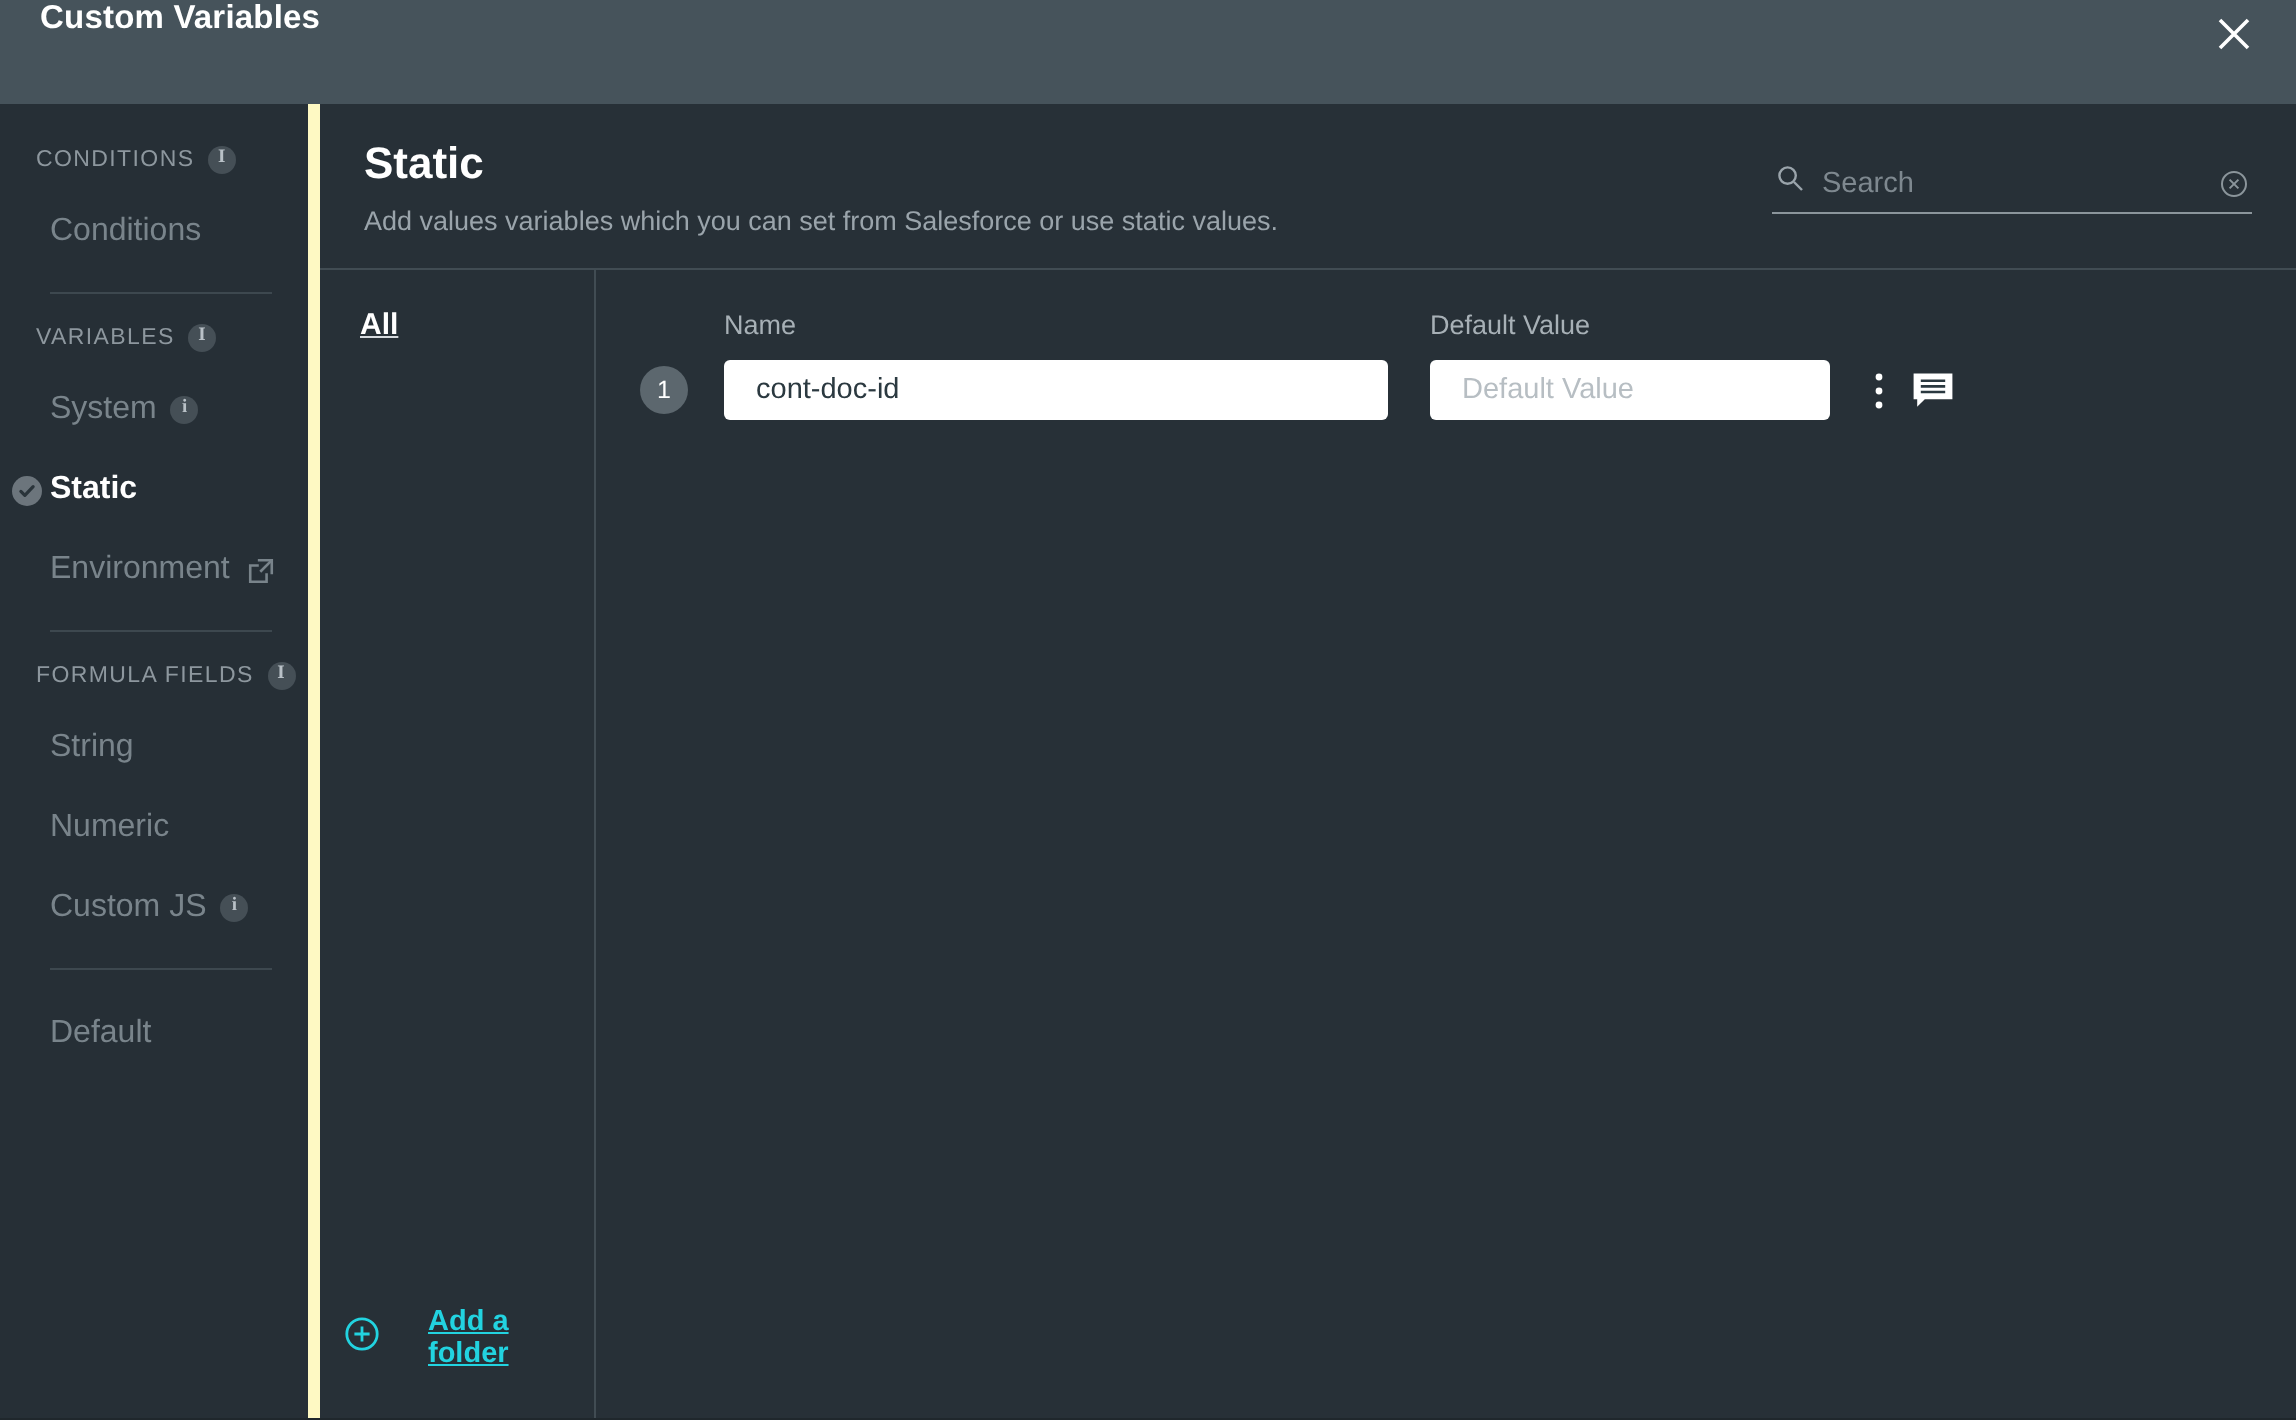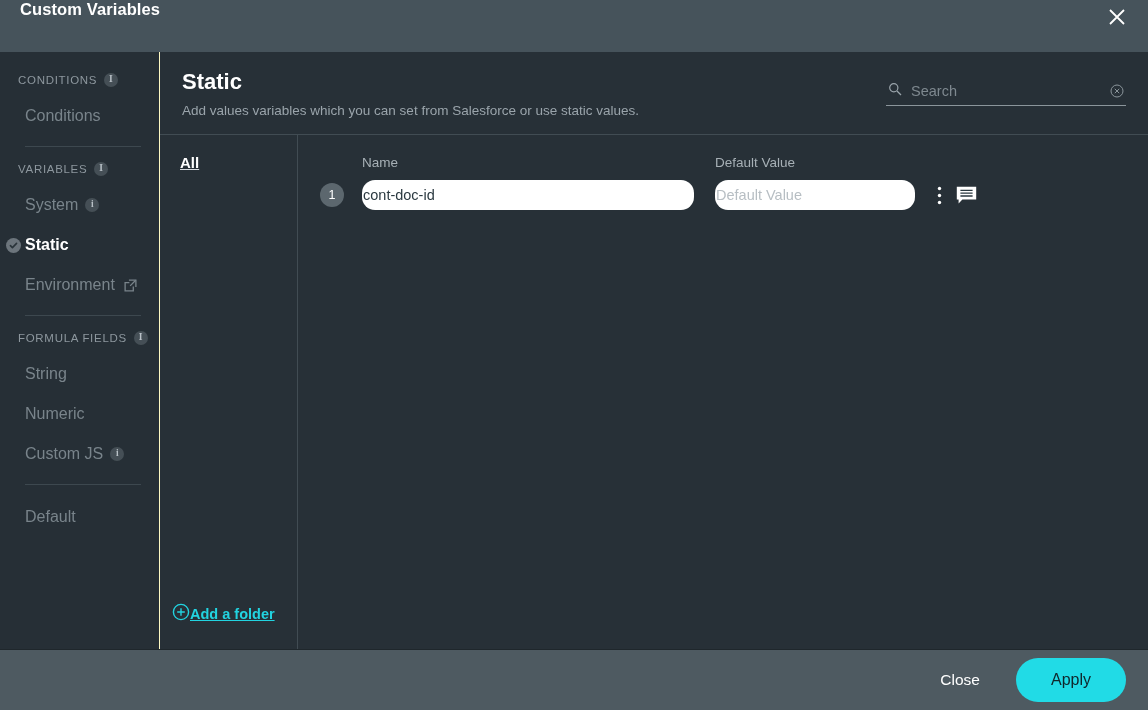--- a/index.html
+++ b/index.html
@@ -57,21 +57,21 @@
     display: flex;
     min-height: 0;
     border-bottom: 1px solid #1f272c;
   }
 
   
   .sidebar {
     width: 160px;
     flex: 0 0 160px;
     background: #262f36;
-    border-right: 1px solid #fef9c3;
+    border-right: 6px solid #fef9c3;
     padding-top: 18px;
     overflow: hidden;
   }
   .nav-group-label {
     font-size: 11.5px;
     letter-spacing: 0.7px;
     color: #8d979e;
     text-transform: uppercase;
     padding: 0 0 0 18px;
     margin-bottom: 6px;
@@ -251,27 +251,27 @@
     color: #ffffff;
     font-size: 12.5px;
     display: flex;
     align-items: center;
     justify-content: center;
     margin-right: 18px;
     flex: 0 0 24px;
   }
   .text-input {
     height: 30px;
-    border-radius: 13px;
+    border-radius: 3px;
     border: none;
     outline: none;
     background: #ffffff;
     color: #2b3940;
     font-size: 14.5px;
-    padding: 0 1px;
+    padding: 0 16px;
     font-family: "Liberation Sans", sans-serif;
   }
   .text-input::placeholder { color: #b7bec3; }
   .input-name { width: 332px; flex: 0 0 332px; }
   .input-default { width: 200px; flex: 0 0 200px; margin-left: 21px; }
 
   .row-actions {
     display: flex;
     align-items: center;
     gap: 14px;
@@ -286,21 +286,21 @@
 
   .table-footer {
     margin-top: auto;
     padding: 0 0 24px 22px;
   }
 
   
   .add-link {
     display: inline-flex;
     align-items: center;
-    gap: 0;
+    gap: 24px;
     color: #22d3e0;
     font-size: 14.5px;
     cursor: pointer;
   }
   .add-link .label {
     text-decoration: underline;
     font-weight: bold;
   }
 
   
@@ -483,18 +483,14 @@
               </span>
             </span>
           </div>
 
 
         </div>
       </div>
     </div>
   </div>
 
-  <div class="footer">
-    <button class="btn-close-text">Close</button>
-    <button class="btn-apply">Apply</button>
-  </div>
 
 </div>
 
 </body></html>

